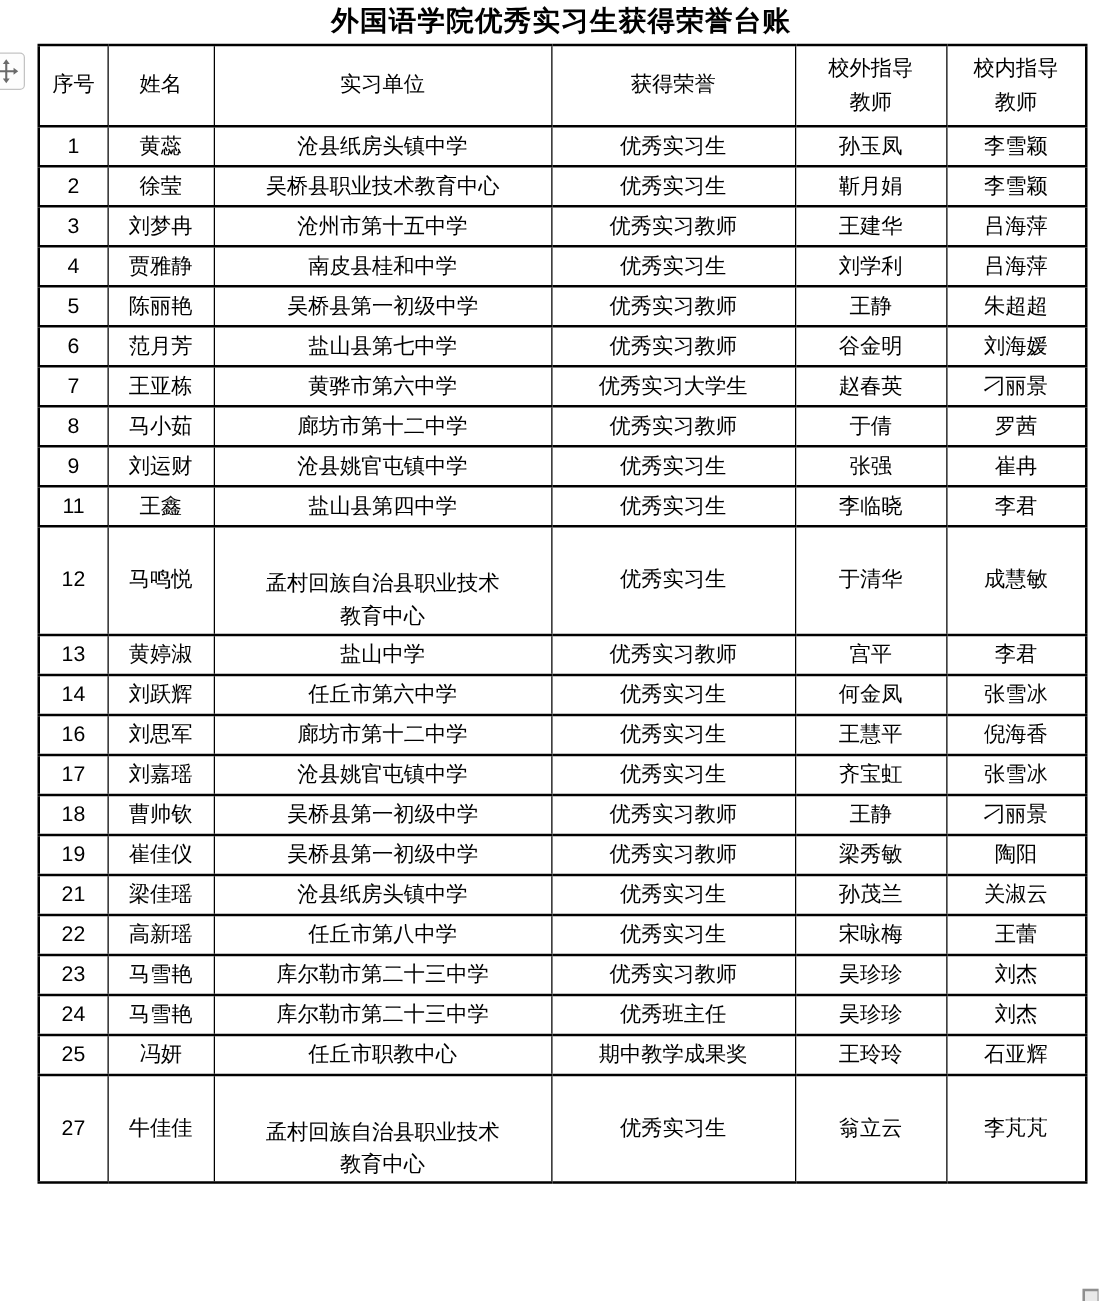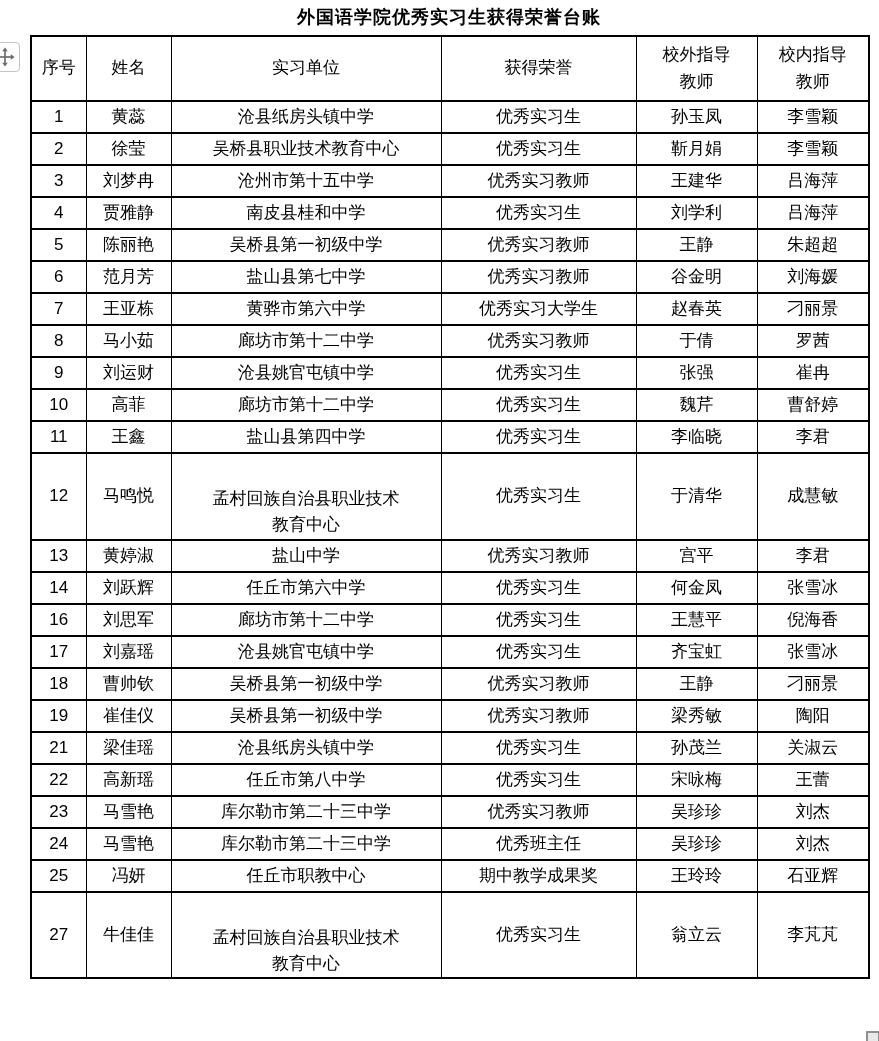--- a/index.html
+++ b/index.html
@@ -15,21 +15,21 @@
     height: 1041px;
     overflow: hidden;
     background: #ffffff;
   }
   .doc-title {
     position: absolute;
     top: 3px;
     left: 30px;
     width: 838px;
     text-align: center;
-    font-size: 18px;
+    font-size: 22px;
     font-weight: bold;
     letter-spacing: 1px;
     line-height: 28px;
   }
   
   .move-handle {
     position: absolute;
     left: -10px;
     top: 42px;
     width: 30px;
@@ -204,28 +204,20 @@
     </tr>
         <tr>
       <td><span>9</span></td>
       <td><span>刘运财</span></td>
       <td><span>沧县姚官屯镇中学</span></td>
       <td><span>优秀实习生</span></td>
       <td><span>张强</span></td>
       <td><span>崔冉</span></td>
     </tr>
         <tr>
-      <td><span>10</span></td>
-      <td><span>高菲</span></td>
-      <td><span>廊坊市第十二中学</span></td>
-      <td><span>优秀实习生</span></td>
-      <td><span>魏芹</span></td>
-      <td><span>曹舒婷</span></td>
-    </tr>
-        <tr>
       <td><span>11</span></td>
       <td><span>王鑫</span></td>
       <td><span>盐山县第四中学</span></td>
       <td><span>优秀实习生</span></td>
       <td><span>李临晓</span></td>
       <td><span>李君</span></td>
     </tr>
         <tr class="tall">
       <td><span>12</span></td>
       <td><span>马鸣悦</span></td>

